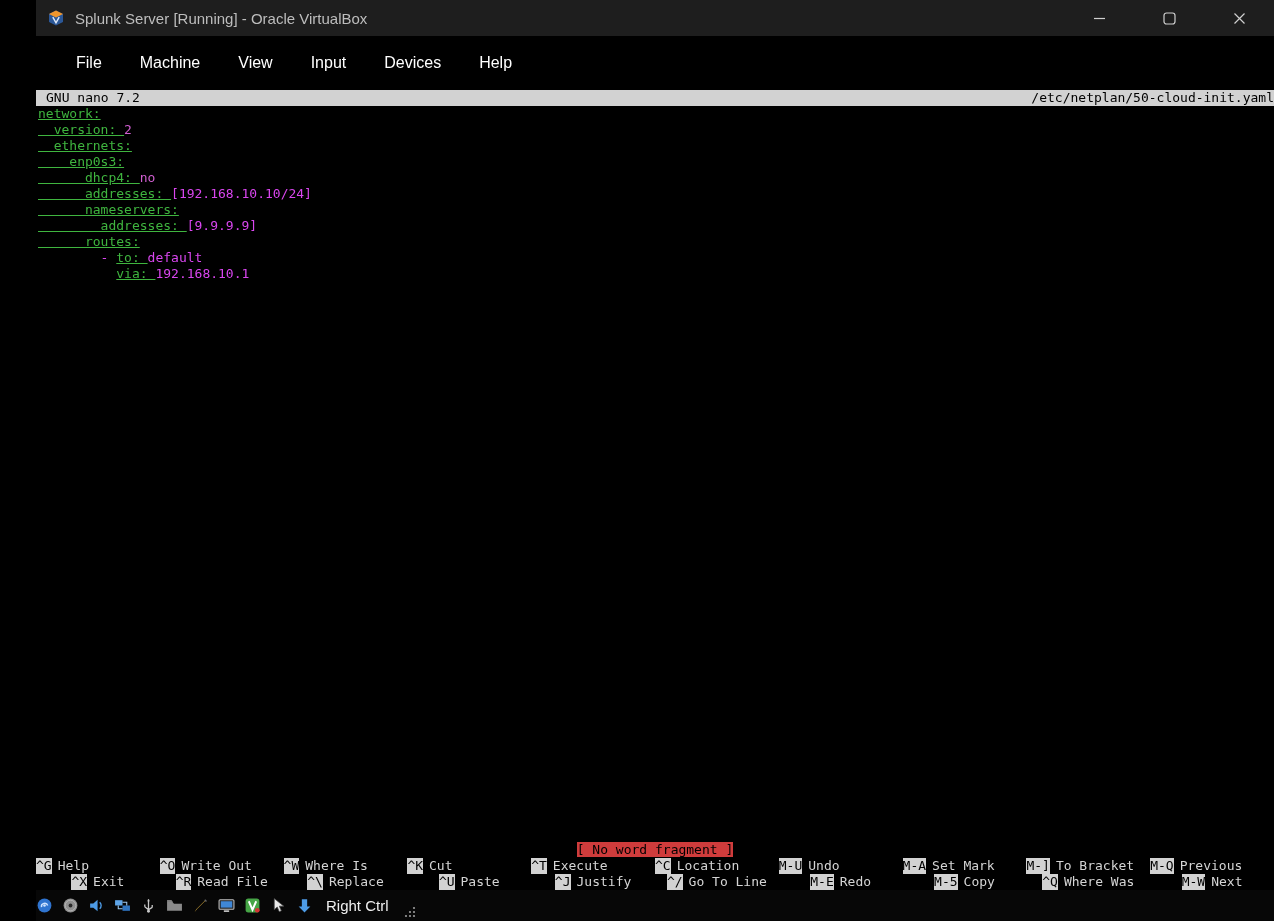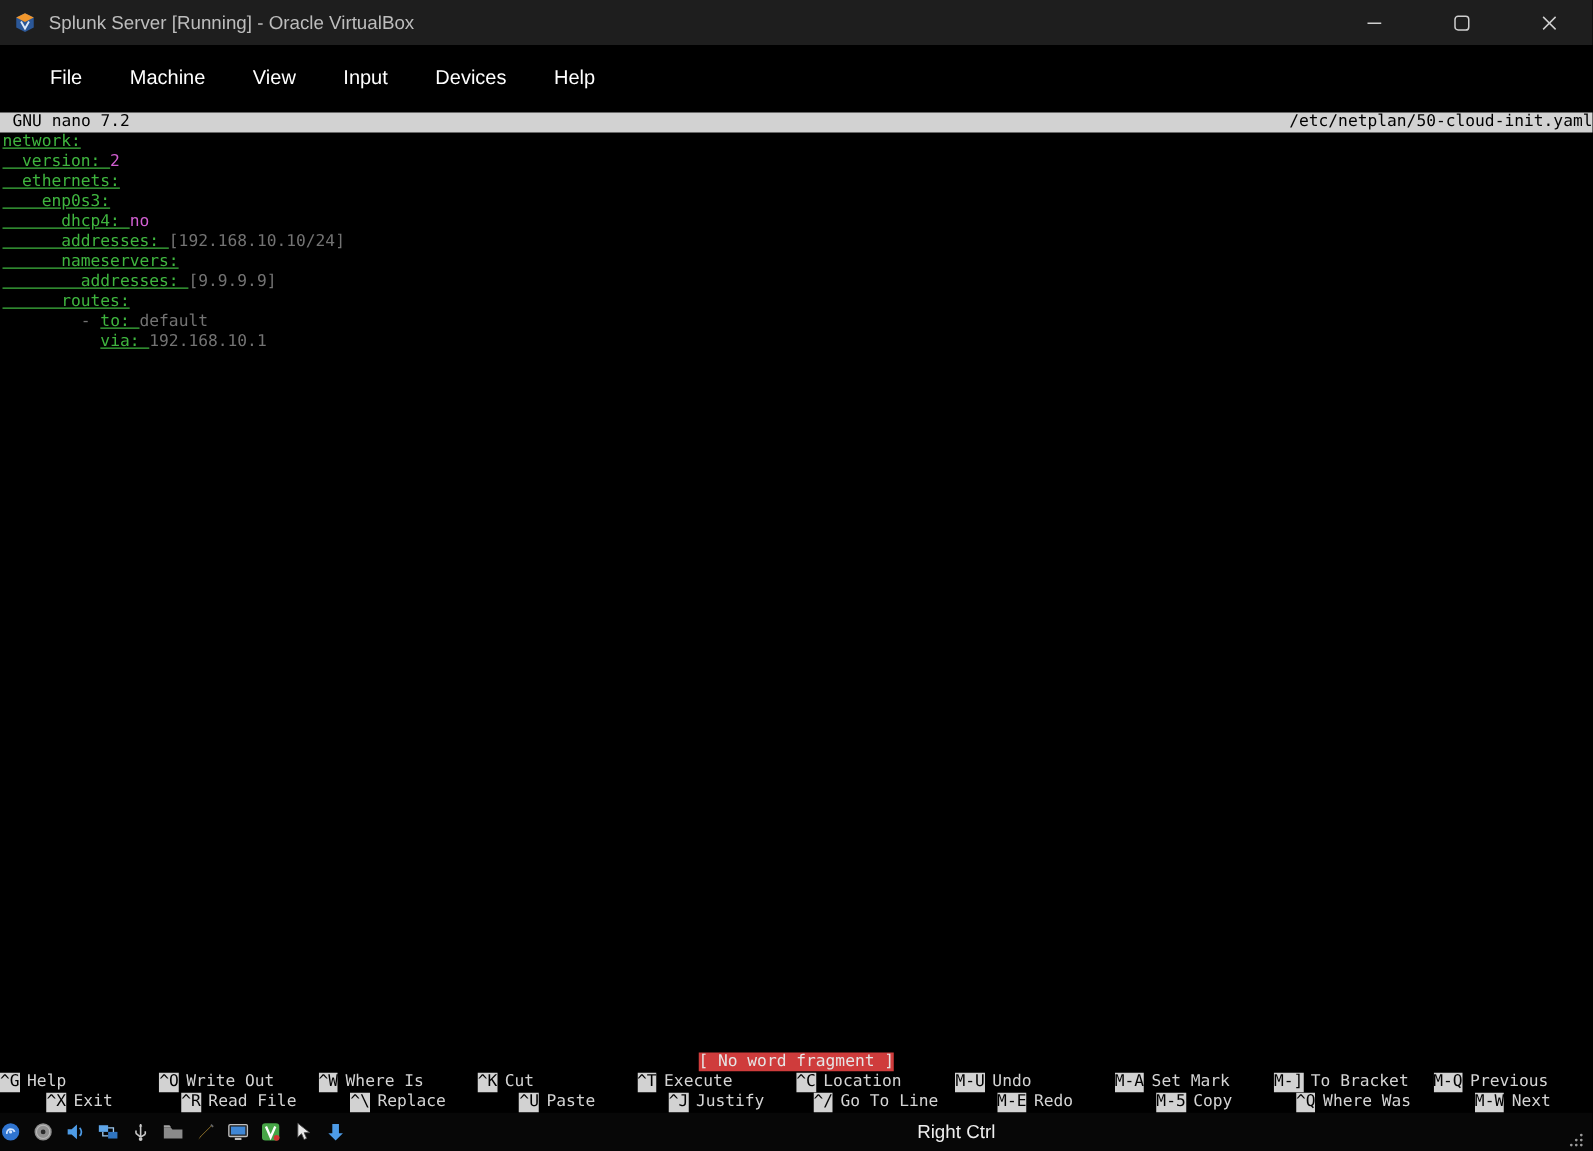--- a/index.html
+++ b/index.html
@@ -1,17 +1,17 @@
 <!DOCTYPE html>
 <html><head>
 <meta charset="utf-8">
 <style>
   html,body{margin:0;padding:0;}
   body{width:1274px;height:921px;background:#000;font-family:"Liberation Sans",sans-serif;overflow:hidden;position:relative;}
-  .window{position:absolute;inset:0;display:flex;flex-direction:column;}
+  .window{position:absolute;inset:0;display:flex;flex-direction:column;margin-left:36px;}
 
   
   .titlebar{height:36px;flex:0 0 36px;background:#1e1e1e;display:flex;align-items:center;}
   .tb-icon{width:20px;height:20px;margin:0 9px 0 10px;flex:0 0 auto;}
   .tb-title{color:#bdbdbd;font-size:15px;white-space:nowrap;}
   .tb-controls{margin-left:auto;display:flex;align-items:center;height:100%;}
   .tb-btn{width:70px;height:36px;display:flex;align-items:center;justify-content:center;cursor:default;}
 
   
   .menubar{height:54px;flex:0 0 54px;background:#000;display:flex;align-items:center;gap:38px;padding-left:40px;}
@@ -20,32 +20,32 @@
   
   .terminal{position:relative;height:800px;flex:0 0 800px;background:#000;
             font-family:"DejaVu Sans Mono","Liberation Mono",monospace;font-size:13px;line-height:16px;}
   .nano-header{position:absolute;top:0;left:0;right:0;height:16px;background:#d2d2d2;color:#000;}
   .nh-center{position:absolute;left:0;right:0;top:0;text-align:right;}
   .nh-left{position:absolute;left:10px;top:0;}
   .editor{position:absolute;top:16px;left:2px;right:0;white-space:pre;}
   .ed-line{height:16px;}
   .c-key{color:#3fb53f;text-decoration:underline;}
   .c-num{color:#d05ed0;}
-  .c-plain{color:#737373;}
+  .c-plain{color:#d946ef;}
   .nano-msg-row{position:absolute;top:752px;left:0;right:0;height:16px;text-align:center;}
-  .nano-msg{background:#cf3c3c;color:#e5e5e5;white-space:pre;}
+  .nano-msg{background:#cf3c3c;color:#000000;white-space:pre;}
   .shortcut-row{position:absolute;left:0;right:0;height:16px;display:grid;grid-template-columns:repeat(10,1fr);}
   .sr1{top:768px;}
   .sr2{top:784px;text-align:center;}
   .sc-cell{white-space:pre;overflow:hidden;}
   .sc-key{background:#d2d2d2;color:#000;display:inline-block;}
   .sc-label{color:#d4d4d4;padding-left:6px;}
 
   
-  .statusbar{height:31px;flex:0 0 31px;background:#070707;display:flex;align-items:center;justify-content:space-between;padding-right:6px;}
+  .statusbar{height:31px;flex:0 0 31px;background:#070707;display:flex;align-items:center;justify-content:flex-start;padding-right:6px;}
   .vm-icons{display:flex;align-items:center;gap:9px;margin-right:13px;}
   .vm-icon{width:17px;height:17px;display:inline-flex;}
   .vm-icon svg{width:17px;height:17px;display:block;}
   .host-key{color:#efefef;font-size:15px;margin-right:14px;white-space:nowrap;}
   .grip{width:14px;height:14px;align-self:flex-end;margin-bottom:2px;display:inline-flex;}
 </style>
 </head>
 <body>
 
 <div class="window">

